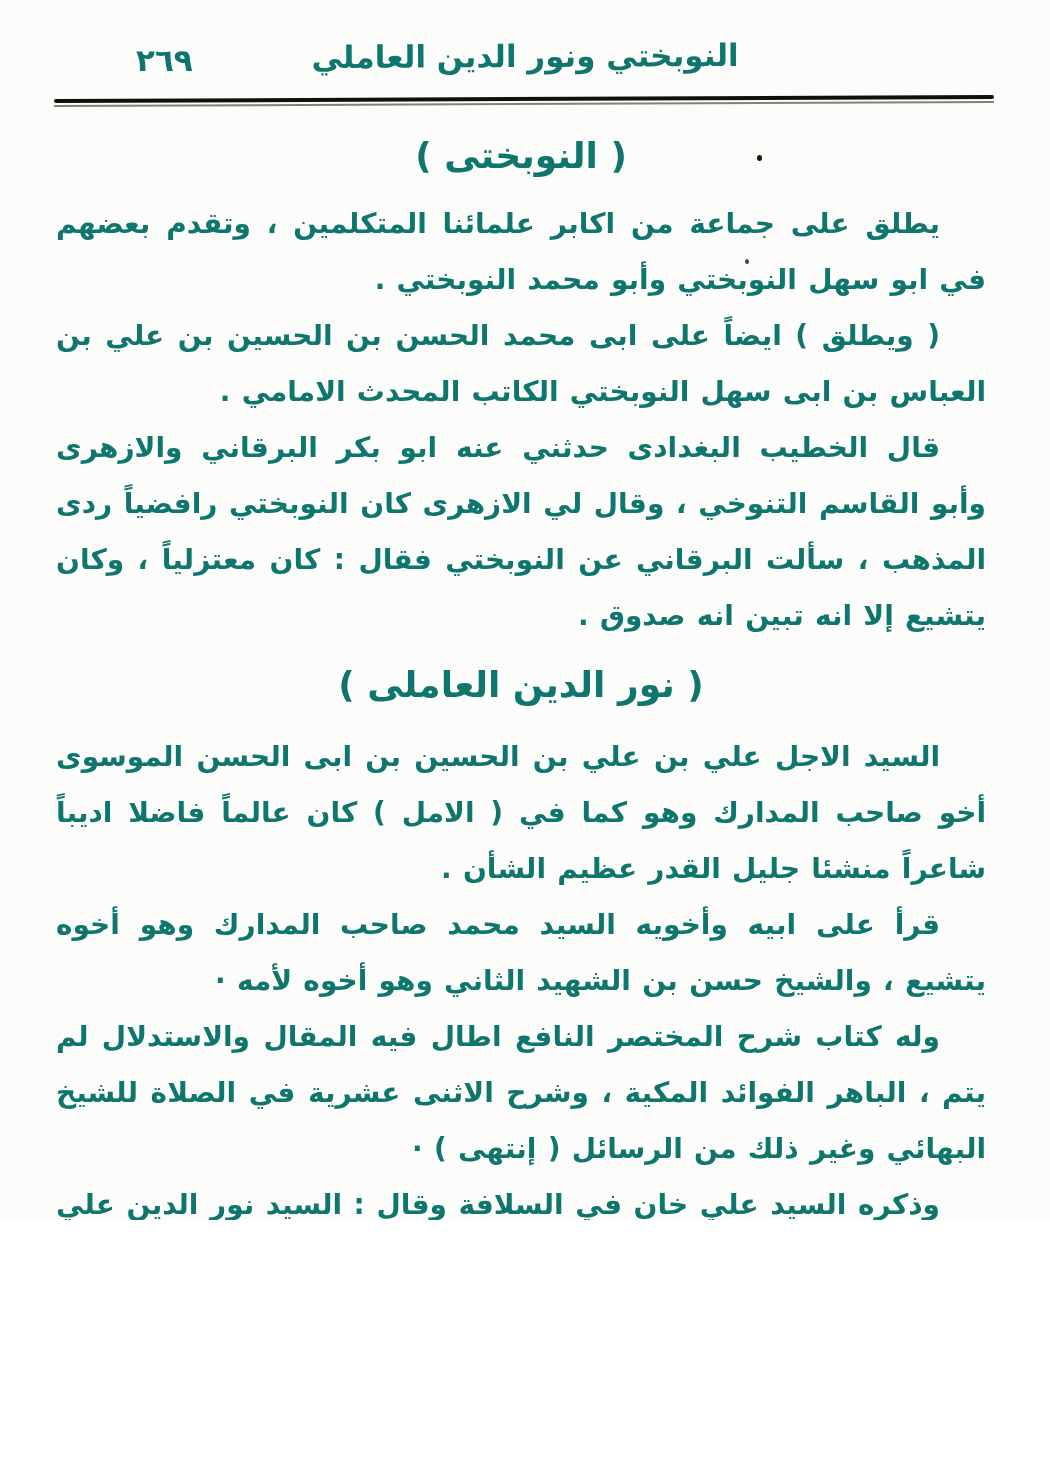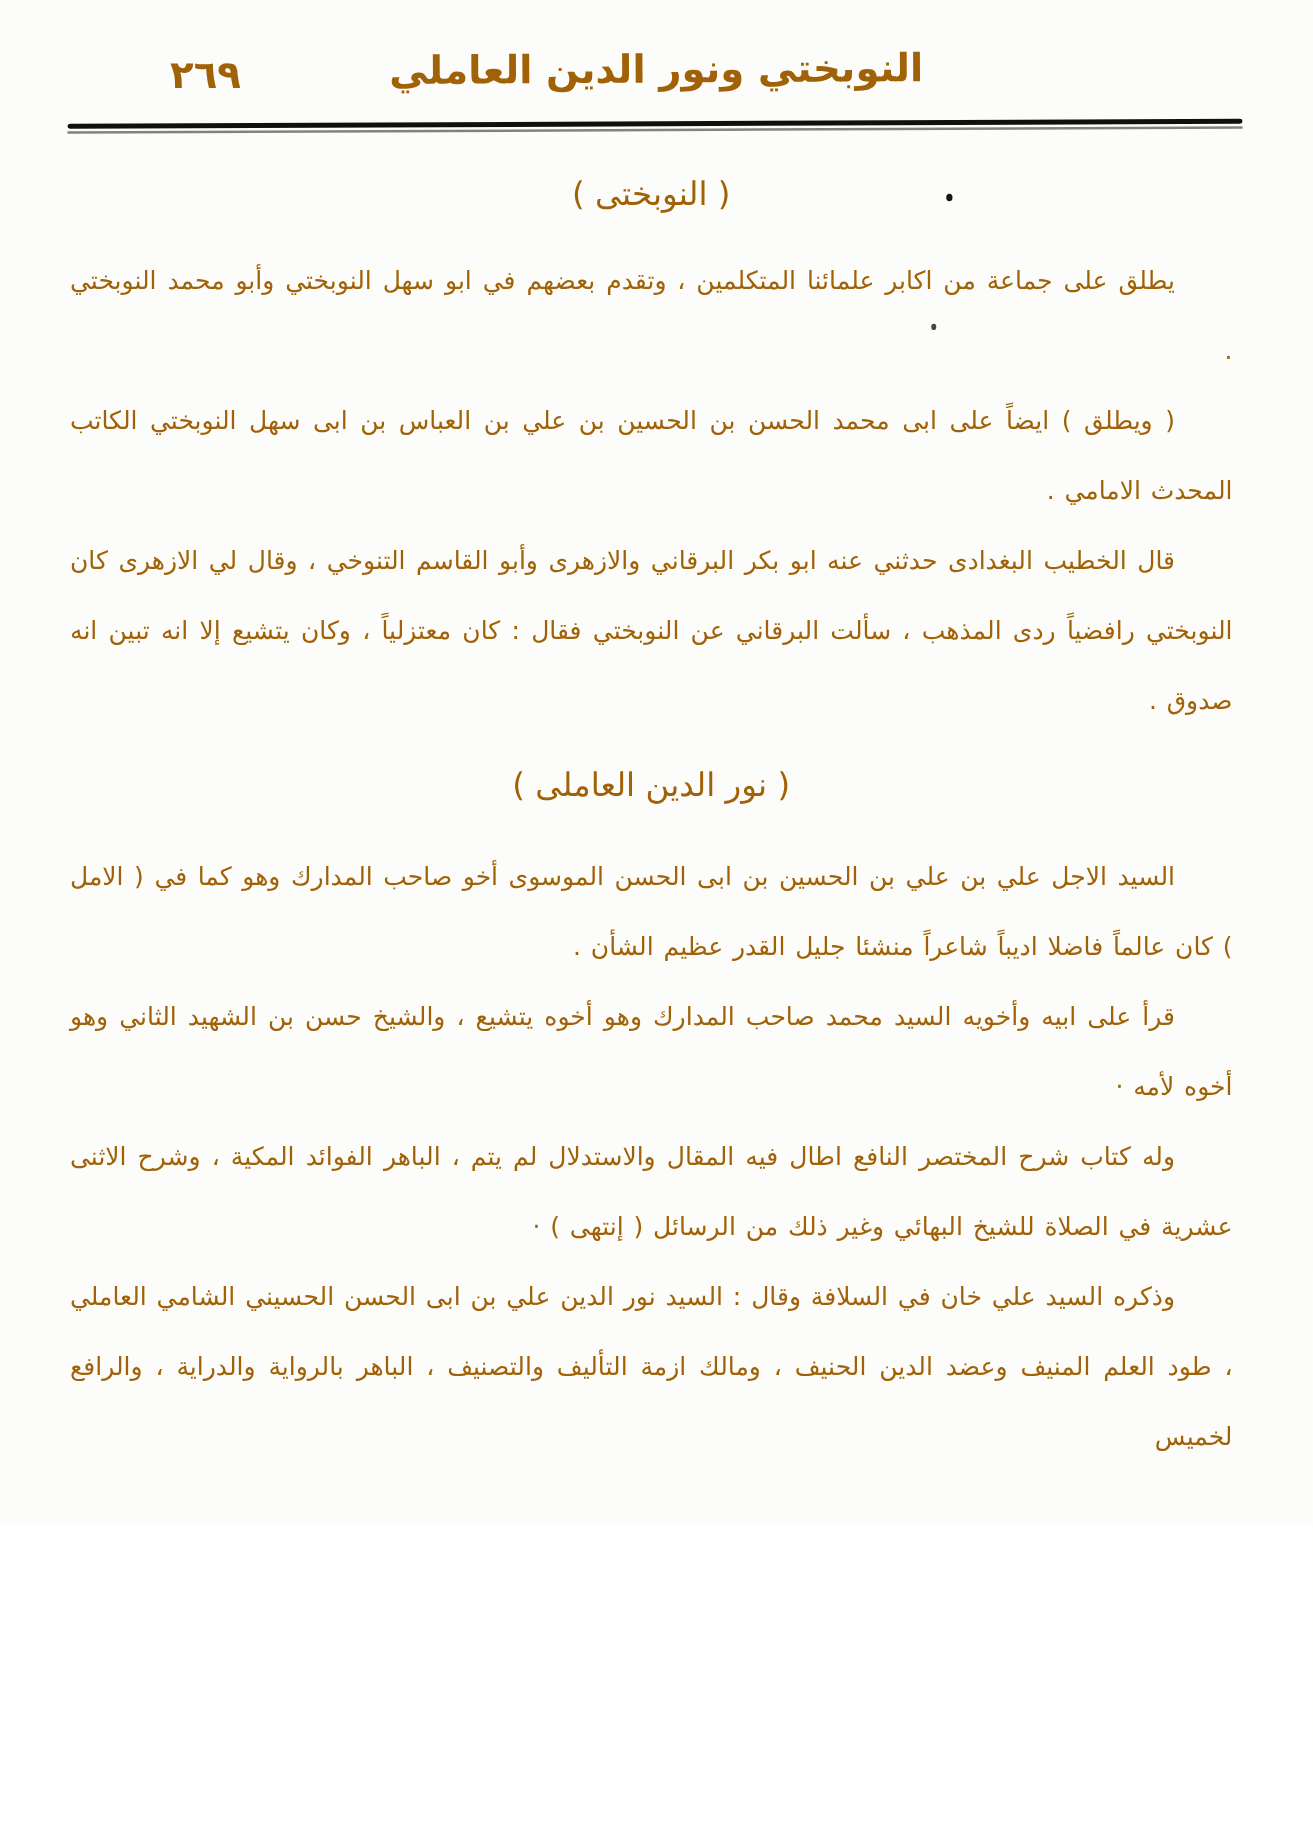--- a/index.html
+++ b/index.html
@@ -9,21 +9,21 @@
     height: 1464px;
     background: #ffffff;
     font-family: "DejaVu Sans", sans-serif;
     overflow: hidden;
   }
   .page {
     position: relative;
     width: 1050px;
     height: 1220px;
     background: #fcfcfa;
-    color: #a16207;
+    color: #0f766e;
     direction: rtl;
     overflow: hidden;
   }
   
   .header { position: relative; height: 96px; }
   .page-number {
     position: absolute;
     left: 136px;
     top: 42px;
     font-size: 31px;
@@ -58,29 +58,29 @@
     margin-top: 2px;
     transform: rotate(-0.25deg);
   }
   
   .content {
     position: relative;
     padding: 30px 64px 0 56px;
   }
   .section-heading {
     text-align: center;
-    font-size: 26px;
-    font-weight: normal;
+    font-size: 36px;
+    font-weight: bold;
     line-height: 44px;
     margin: 8px 0 18px 0;
   }
   .section-heading.second { margin: 19px 0 22px 0; }
   p.body-par {
-    font-size: 20px;
-    font-weight: normal;
+    font-size: 28px;
+    font-weight: bold;
     line-height: 56px;
     text-align: justify;
     text-align-last: right;
     text-indent: 46px;
     word-spacing: 1.5px;
   }
   
   .speck {
     position: absolute;
     background: #1a150f;

